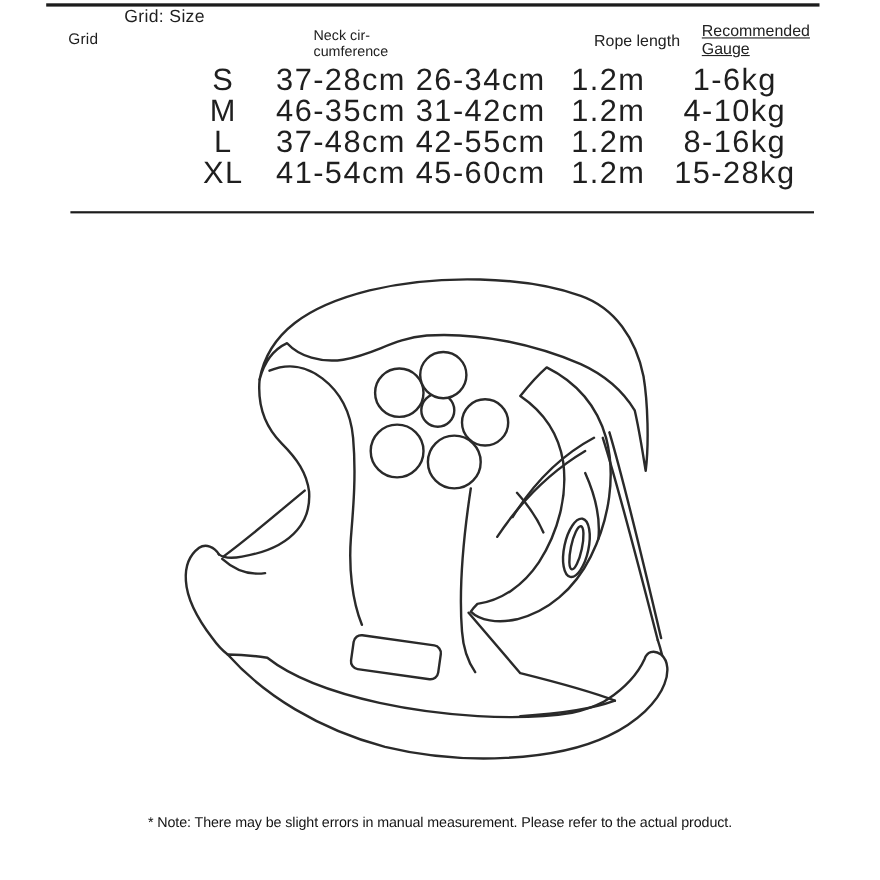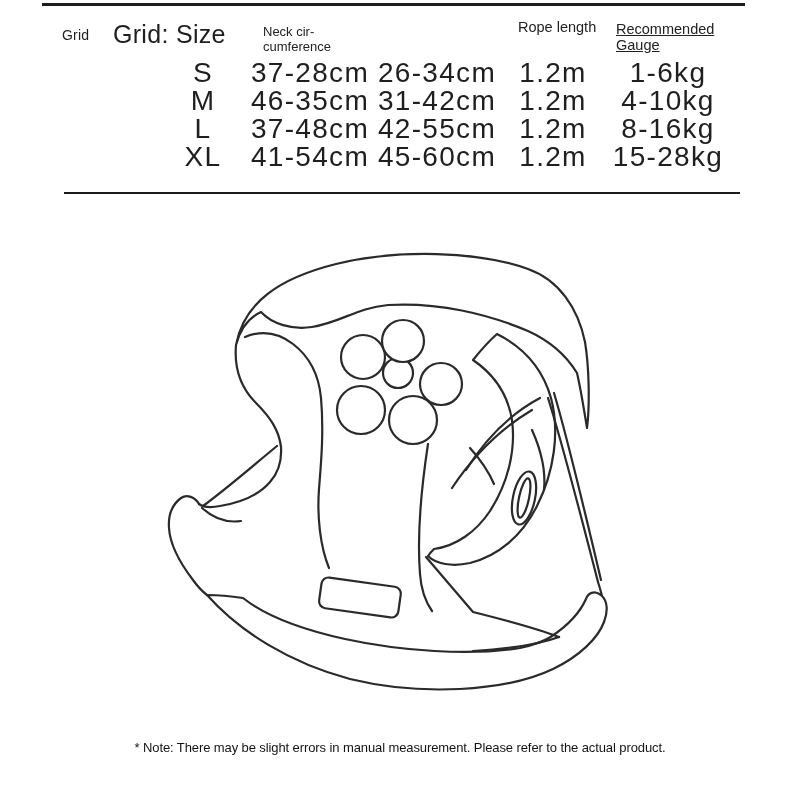--- a/index.html
+++ b/index.html
@@ -2,24 +2,24 @@
 <html><head>
 <meta charset="utf-8">
 <style>
   html,body{margin:0;padding:0;background:#ffffff;}
   body{width:800px;height:800px;position:relative;overflow:hidden;
        font-family:"Liberation Sans",sans-serif;color:#1f1f1f;}
   .abs{position:absolute;}
   .rule{position:absolute;background:#1c1c1c;}
   
   .gauge{left:62px;top:27px;font-size:14px;letter-spacing:.2px;}
-  .title{left:113px;top:20px;font-size:25px;letter-spacing:.3px;}
-  .hdr{font-size:14.5px;line-height:16px;color:#222;}
+  .title{left:113px;top:7px;font-size:16px;letter-spacing:.3px;}
+  .hdr{font-size:14.5px;line-height:16px;color:#222;margin-left:22px;}
   .hdr-neck{left:263px;top:24px;font-size:13px;line-height:15px;}
-  .hdr-rope{left:518px;top:19px;}
+  .hdr-rope{left:518px;top:30px;}
   .hdr-weight{left:616px;top:21px;text-decoration:underline;}
   .rows{left:158px;top:59px;width:574px;}
   .trow{display:flex;height:28px;align-items:center;font-size:28px;letter-spacing:1.3px;}
   .c-size{width:90px;text-align:center;}
   .c-neck{width:124px;text-align:center;}
   .c-chest{width:130px;text-align:center;}
   .c-rope{width:102px;text-align:center;}
   .c-weight{width:128px;text-align:center;}
   
   .art{left:150px;top:235px;width:490px;height:480px;}

